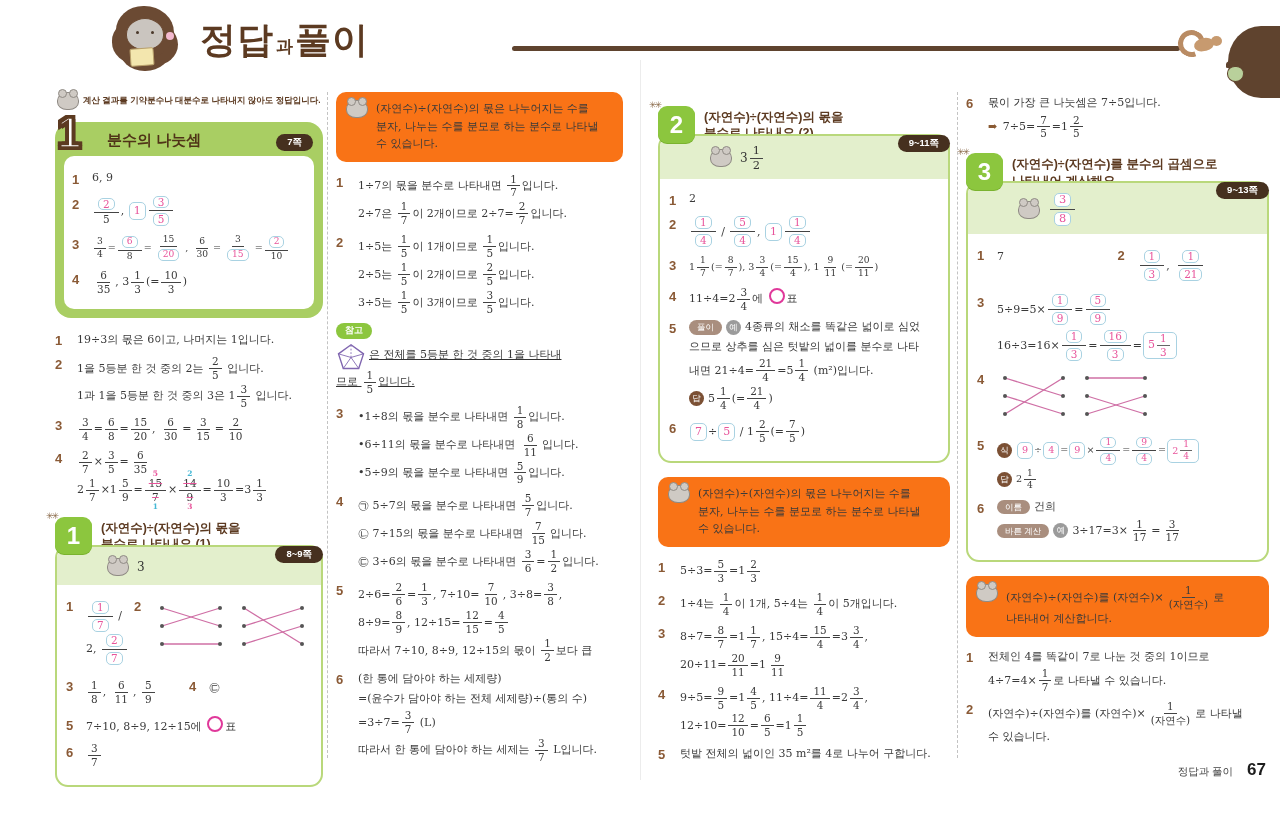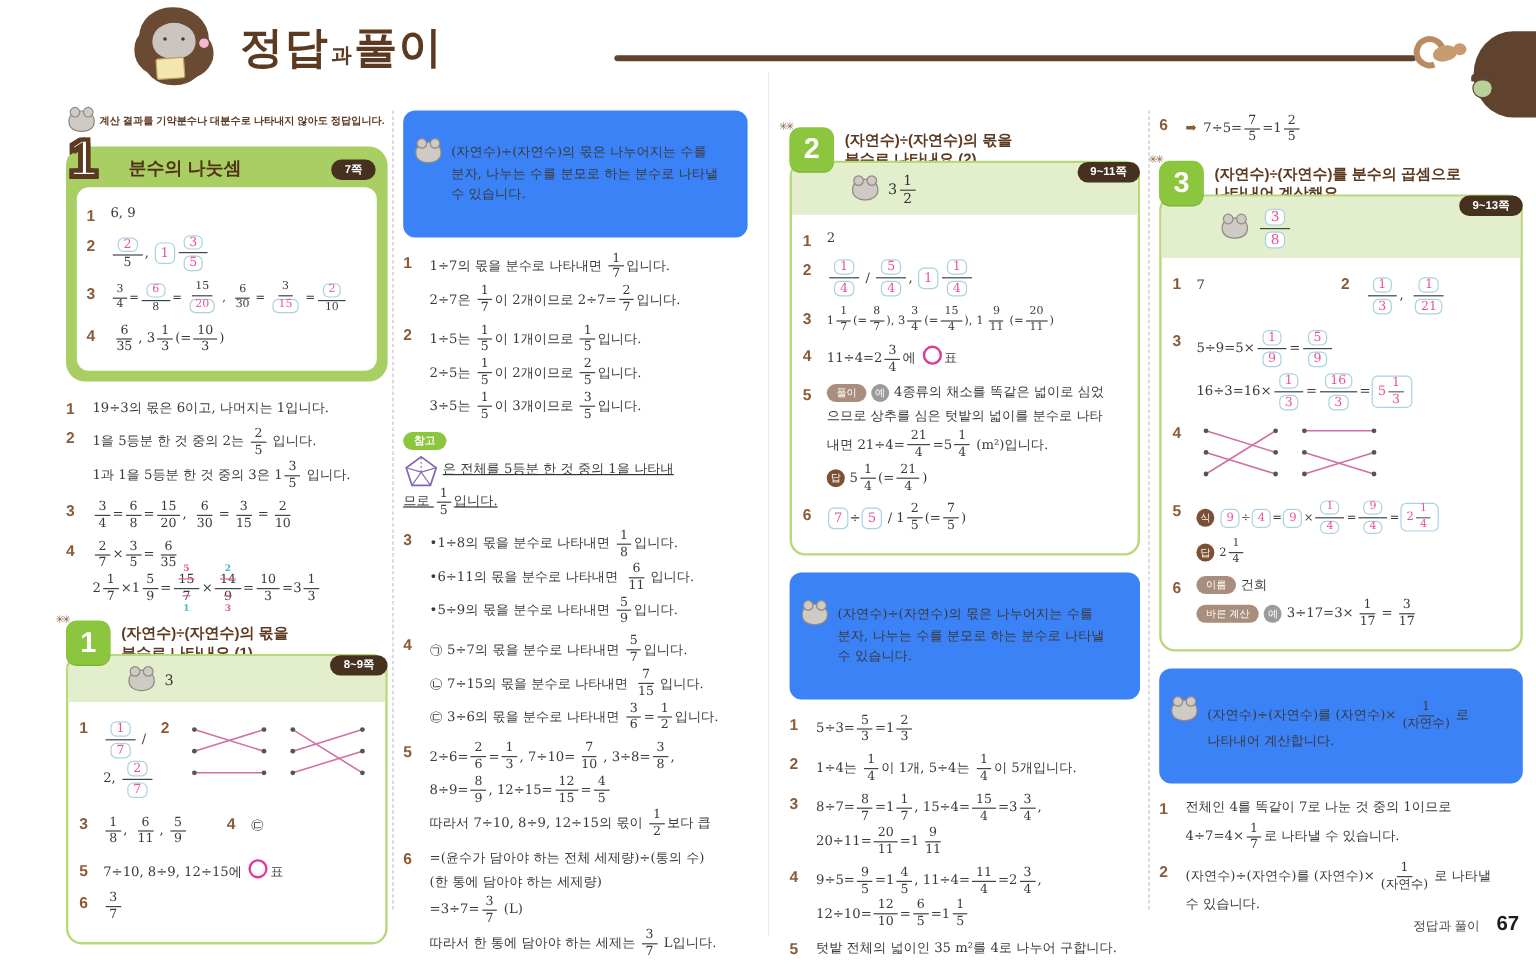--- a/index.html
+++ b/index.html
@@ -72,21 +72,21 @@
   .bpill{display:inline-block;background:#a98e7e;color:#fff;border-radius:9px;padding:1px 8px;font-size:8.5px;
          margin-right:4px;vertical-align:middle;font-family:"Liberation Sans",sans-serif;white-space:nowrap;}
   .bcirc{display:inline-block;background:#9b9b9b;color:#fff;border-radius:50%;width:15px;height:15px;line-height:15px;
          text-align:center;font-size:8.5px;margin-right:4px;vertical-align:middle;font-family:"Liberation Sans",sans-serif;}
   .bcirc2{background:#7b5034;}
   .bgreen{display:inline-block;background:#8cc63e;color:#fff;border-radius:9px;padding:1px 9px;font-size:9px;
          margin-right:6px;vertical-align:middle;font-family:"Liberation Sans",sans-serif;font-weight:bold;}
 
   
   .headnote{display:flex;align-items:center;gap:4px;font-size:8.5px;font-weight:bold;color:#5c3a21;margin:0 0 4px 2px;}
-  .note{display:flex;gap:8px;align-items:flex-start;background:#3b82f6;border-radius:10px;padding:26px 10px;margin-bottom:12px;}
+  .note{display:flex;gap:8px;align-items:flex-start;background:#f97316;border-radius:10px;padding:8px 10px;margin-bottom:12px;}
   .note .line{margin:1px 0;font-size:11px;}
   .refnote{position:relative;padding-left:0;margin:4px 0 10px 0;text-decoration:underline;}
   .refnote .note-body2{display:inline;}
   .hamster{position:relative;flex:0 0 auto;display:inline-block;width:20px;height:16px;background:#cfcac4;
            border:1.2px solid #8f8a84;border-radius:48% 48% 45% 45%;vertical-align:middle;}
   .hamster::before,.hamster::after{content:"";position:absolute;top:-4px;width:7px;height:7px;background:#cfcac4;
            border:1.2px solid #8f8a84;border-radius:50%;}
   .hamster::before{left:0;} .hamster::after{right:0;}
 
   
@@ -526,22 +526,22 @@
               </span></span></div>
           <div class="line"><span class="math">따라서 7÷10, 8÷9, 12÷15의 몫이 <span class="frac">
                 <span class="fnum">1</span>
                 <span class="fden">2</span>
               </span>보다 큽</span></div>
         </div>
       </div>
       <div class="item">
         <span class="item-num">6</span>
         <div class="item-body">
+          <div class="line"><span class="math">(한 통에 담아야 하는 세제량)</span></div>
           <div class="line"><span class="math">=(윤수가 담아야 하는 전체 세제량)÷(통의 수)</span></div>
-          <div class="line"><span class="math">(한 통에 담아야 하는 세제량)</span></div>
           <div class="line"><span class="math">=3÷7=<span class="frac">
                 <span class="fnum">3</span>
                 <span class="fden">7</span>
               </span> (L)</span></div>
           <div class="line"><span class="math">따라서 한 통에 담아야 하는 세제는 <span class="frac">
                 <span class="fnum">3</span>
                 <span class="fden">7</span>
               </span> L입니다.</span></div>
         </div>
       </div>
@@ -742,20 +742,21 @@
         <span class="item-num">5</span>
         <div class="item-body">
           <div class="line"><span class="math">텃밭 전체의 넓이인 35 m²를 4로 나누어 구합니다.</span></div>
         </div>
       </div>
     </div>
   <div id="col4" class="col">
       <div class="item">
         <span class="item-num">6</span>
         <div class="item-body">
+          <div class="line"><span class="math">몫이 가장 큰 나눗셈은 7÷5입니다.</span></div>
           <div class="line"><span class="math"><span class="arr">➡</span> 7÷5=<span class="frac">
                 <span class="fnum">7</span>
                 <span class="fden">5</span>
               </span>=1<span class="frac">
                 <span class="fnum">2</span>
                 <span class="fden">5</span>
               </span></span></div>
         </div>
       </div>
       <div class="section">

